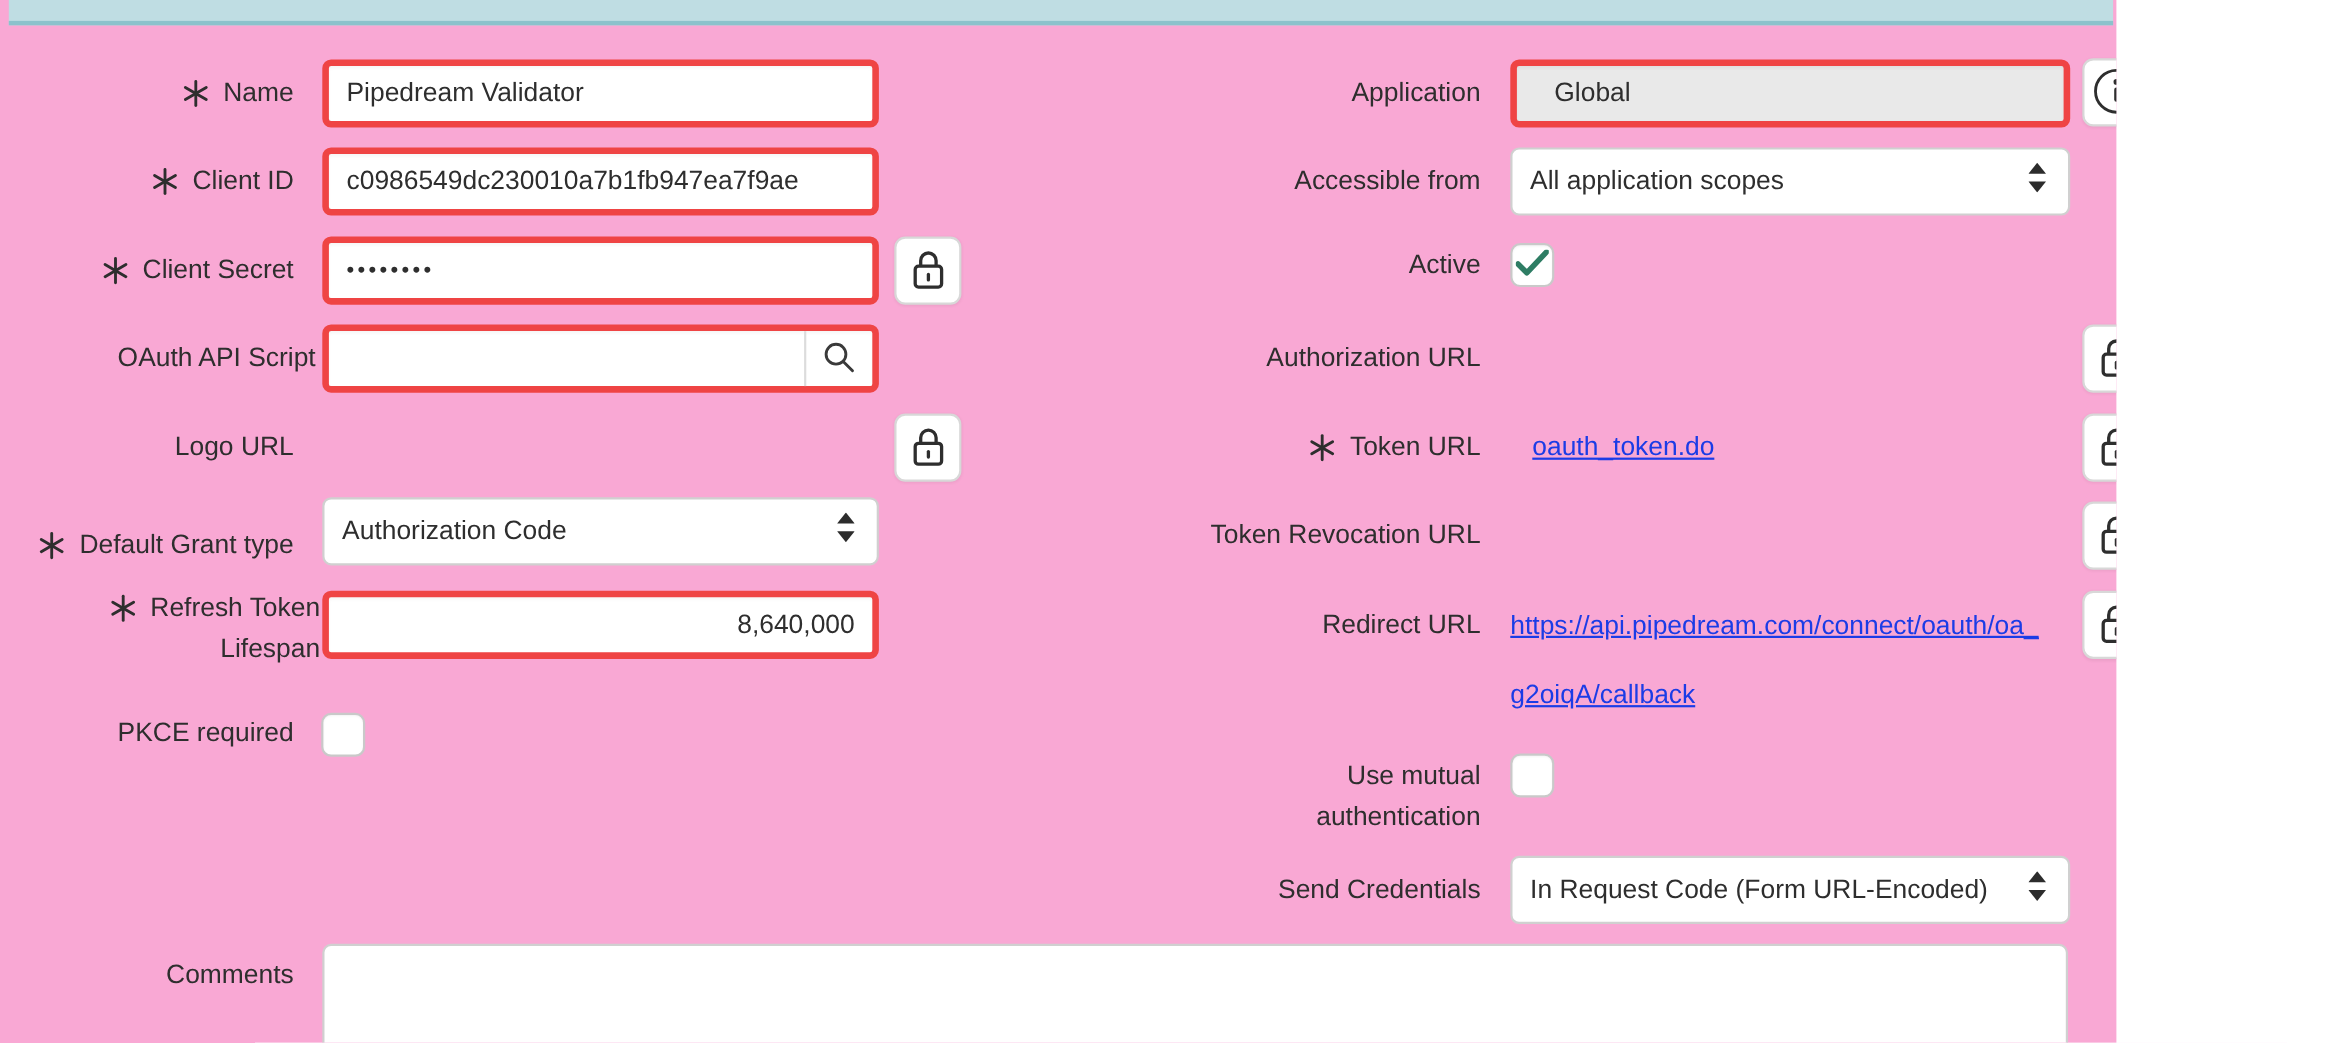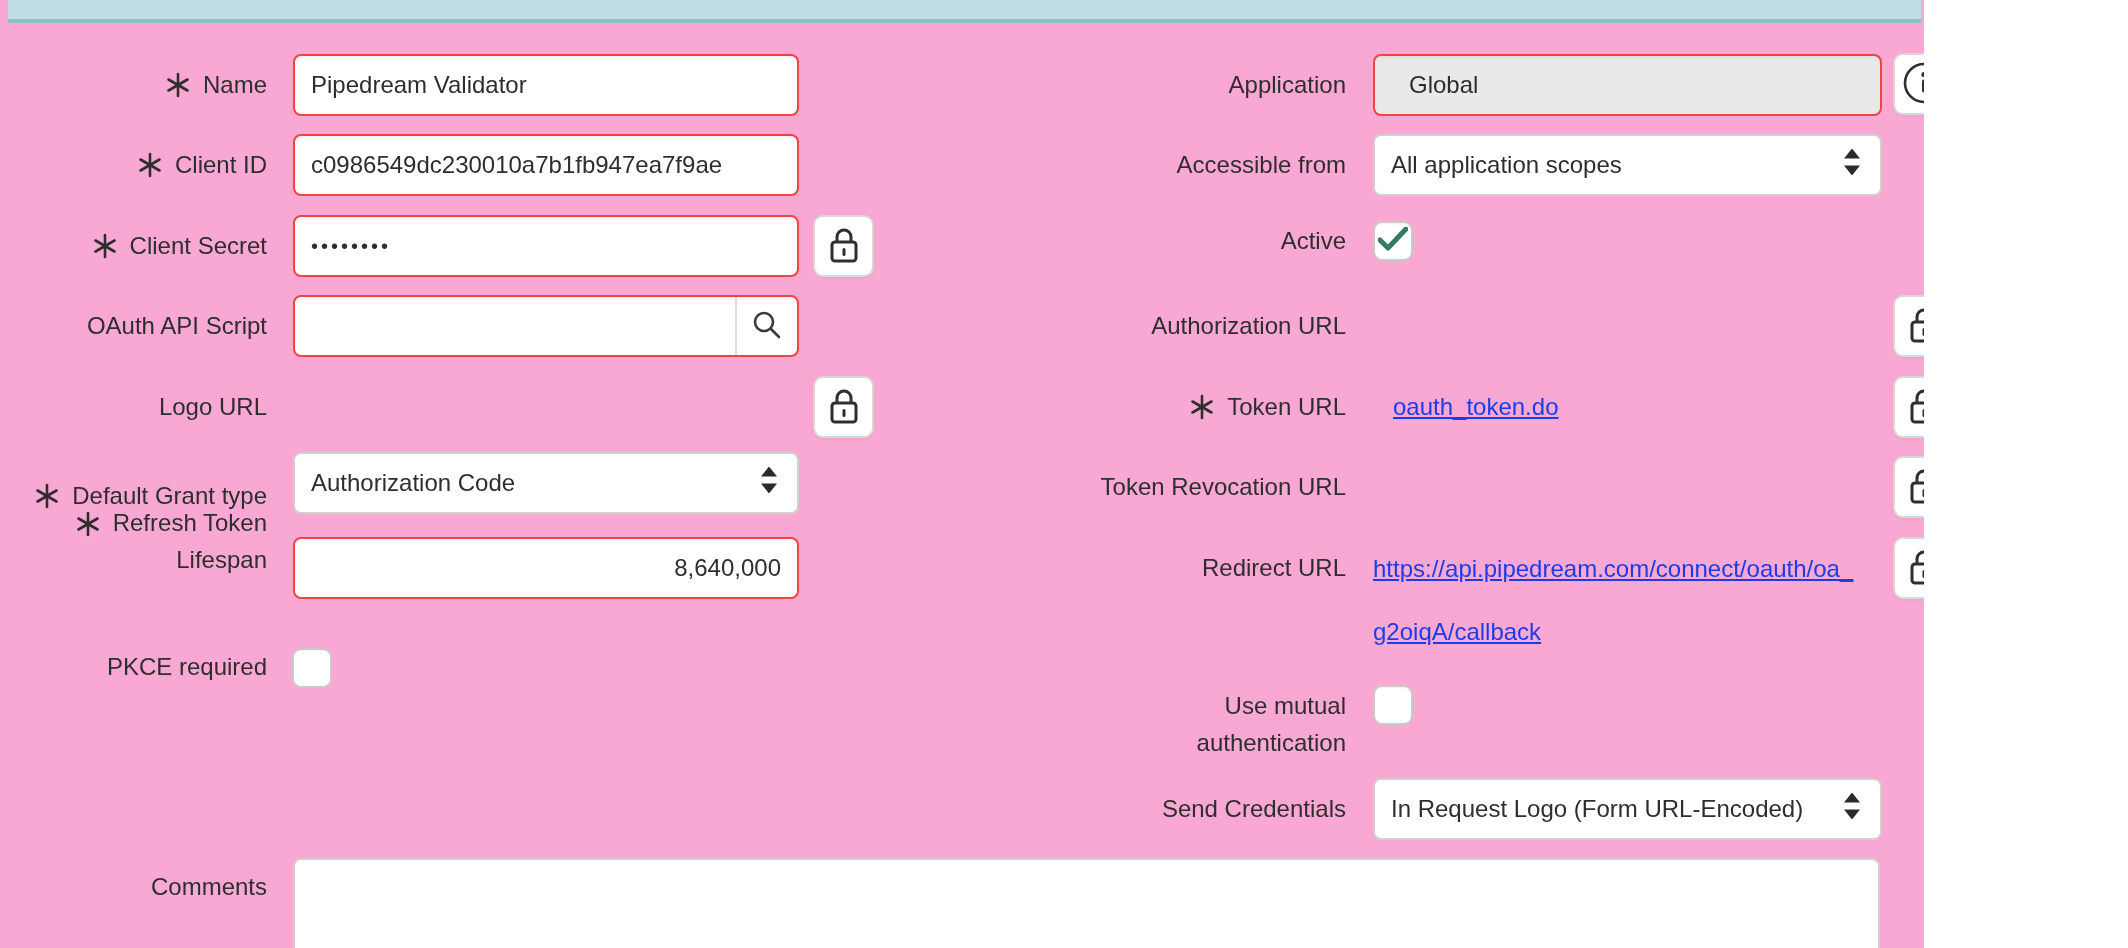--- a/index.html
+++ b/index.html
@@ -11,21 +11,21 @@
     background:#bfdde3;border-bottom:4px solid #8cc2cc;}
   .flabel{position:absolute;display:flex;align-items:center;justify-content:flex-end;
     gap:12px;font-size:24px;color:#2e2e2e;white-space:nowrap;}
   .flabel.two{flex-direction:column;align-items:flex-end;justify-content:flex-start;
     line-height:37px;gap:0;}
   .flabel .lrow{display:flex;align-items:center;gap:12px;}
   .lab-left{left:0;width:267px;}
   .lab-right{left:946px;width:400px;}
   .ast{width:26px;height:26px;flex:0 0 auto;}
   .input{position:absolute;box-sizing:border-box;height:62px;background:#fff;
-    border:2px solid #ef4444;border-radius:8px;font-size:24px;color:#2e2e2e;
+    border:6px solid #ef4444;border-radius:8px;font-size:24px;color:#2e2e2e;
     padding:0 16px;outline:none;font-family:"Liberation Sans",sans-serif;
     box-shadow:inset 0 2px 3px rgba(0,0,0,0.04);}
   .in-left{left:293px;width:506px;}
   .in-right{left:1373px;width:509px;padding-left:34px;}
   .input.readonly{background:#e9e9e9;}
   .input.num{text-align:right;}
   .input.pwd{font-size:20px;letter-spacing:3px;}
   .selectbox{position:absolute;box-sizing:border-box;height:62px;background:#fff;
     border:2px solid #d0d0d0;border-radius:8px;display:flex;align-items:center;
     font-size:24px;color:#2e2e2e;padding:0 56px 0 16px;cursor:pointer;}
@@ -101,21 +101,21 @@
   <button class="sqbtn btn-lcol" style="top:215px;">
     <span>
       <svg viewBox="0 0 34 40" width="34" height="40">
           <path d="M10 17 v-5 a7 7 0 0 1 14 0 v5" fill="none" stroke="#2e2e2e" stroke-width="3"></path>
           <rect x="5" y="17" width="24" height="19" rx="3" fill="none" stroke="#2e2e2e" stroke-width="3"></rect>
           <rect x="15.5" y="23" width="3" height="8" rx="1.5" fill="#2e2e2e"></rect>
         </svg>
     </span>
   </button>
 
-  <div class="flabel lab-left" style="top:295px;height:62px;">
+  <div class="flabel lab-left" style="top:295px;height:62px;padding-left:20px;">
     <span>OAuth API Script</span>
   </div>
   <div class="input in-left searchwrap" style="top:295px;">
     <input class="stub" style="border: none; outline: none; font-size: 24px; font-family: inherit; background: transparent; min-width: 0px;" value="">
     <button class="mag">
       <span>
         <svg viewBox="0 0 32 32" width="32" height="32">
             <circle cx="13" cy="13" r="9" fill="none" stroke="#3a3a3a" stroke-width="2.6"></circle>
             <line x1="20" y1="20" x2="28" y2="28" stroke="#3a3a3a" stroke-width="2.6" stroke-linecap="round"></line>
           </svg>
@@ -151,21 +151,21 @@
   <div class="selectbox in-left" style="top:452px;">
     <span>Authorization Code</span>
     <span class="stepper">
       <svg viewBox="0 0 16 27" width="16" height="27">
           <polygon points="0,10 8,0 16,10" fill="#2c2c2c"></polygon>
           <polygon points="0,17 8,27 16,17" fill="#2c2c2c"></polygon>
         </svg>
     </span>
   </div>
 
-  <div class="flabel lab-left two" style="top:504px;height:76px;">
+  <div class="flabel lab-left two" style="top:534px;height:76px;padding-left:24px;">
     <span class="lrow">
       <span class="ast">
         <svg viewBox="0 0 26 26" width="26" height="26">
             <g stroke="#2e2e2e" stroke-width="2.6" stroke-linecap="round">
               <line x1="13" y1="2" x2="13" y2="24"></line>
               <line x1="3.5" y1="7.5" x2="22.5" y2="18.5"></line>
               <line x1="22.5" y1="7.5" x2="3.5" y2="18.5"></line>
             </g>
           </svg>
       </span>
@@ -293,21 +293,21 @@
   <div class="flabel lab-right two" style="top:687px;height:76px;">
     <span>Use mutual</span>
     <span>authentication</span>
   </div>
   <div class="checkbox" style="left:1373px;top:685px;"></div>
 
   <div class="flabel lab-right" style="top:778px;height:62px;">
     <span>Send Credentials</span>
   </div>
   <div class="selectbox in-right" style="top:778px;">
-    <span>In Request Logo (Form URL-Encoded)</span>
+    <span>In Request Code (Form URL-Encoded)</span>
     <span class="stepper">
       <svg viewBox="0 0 16 27" width="16" height="27">
           <polygon points="0,10 8,0 16,10" fill="#2c2c2c"></polygon>
           <polygon points="0,17 8,27 16,17" fill="#2c2c2c"></polygon>
         </svg>
     </span>
   </div>
 
 </div>
 

